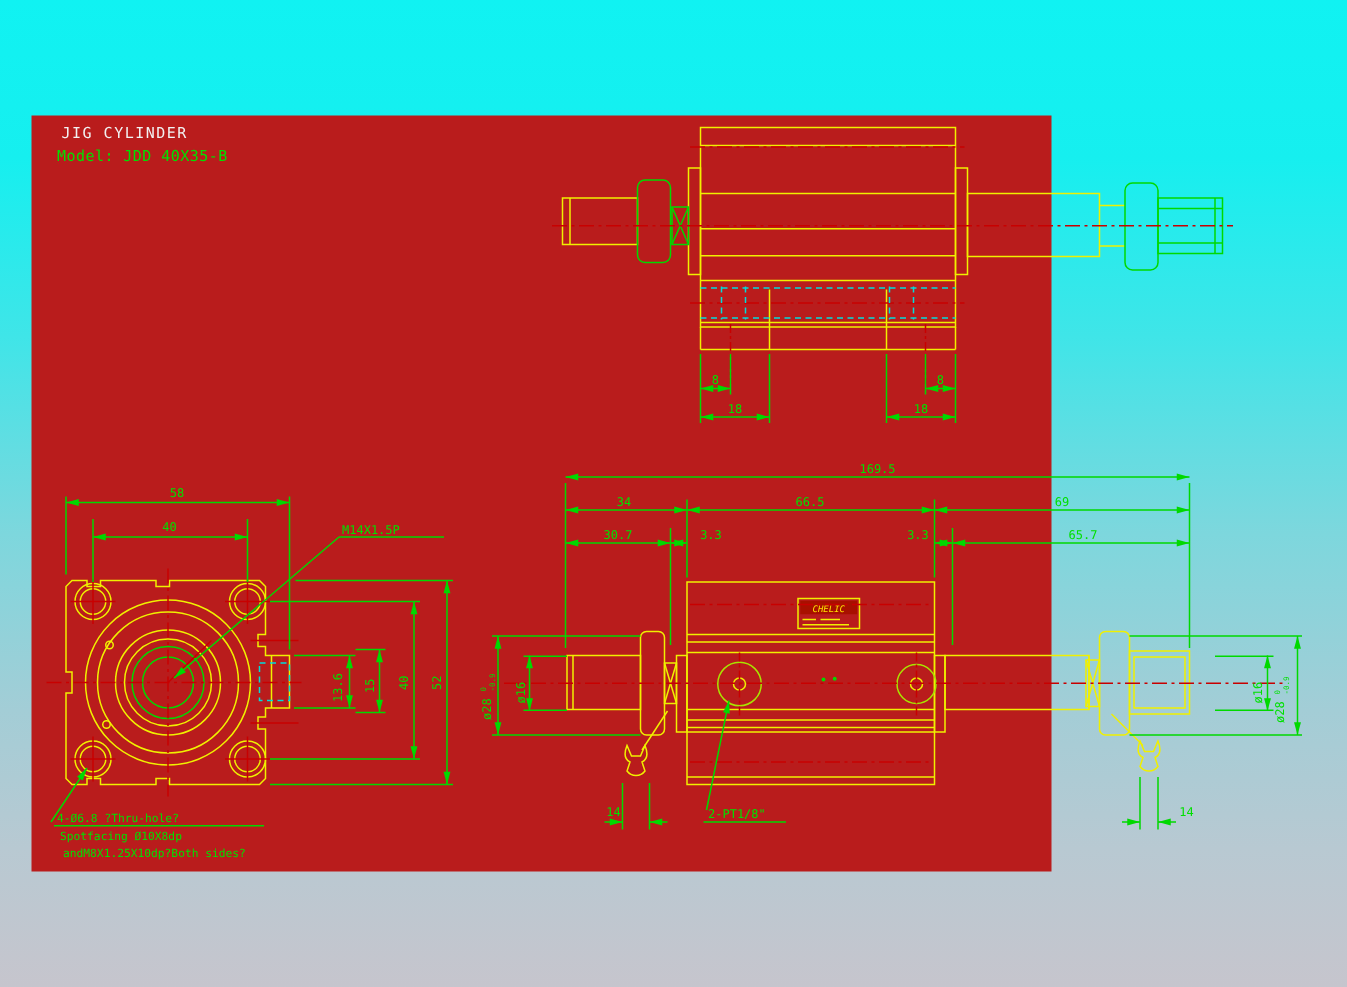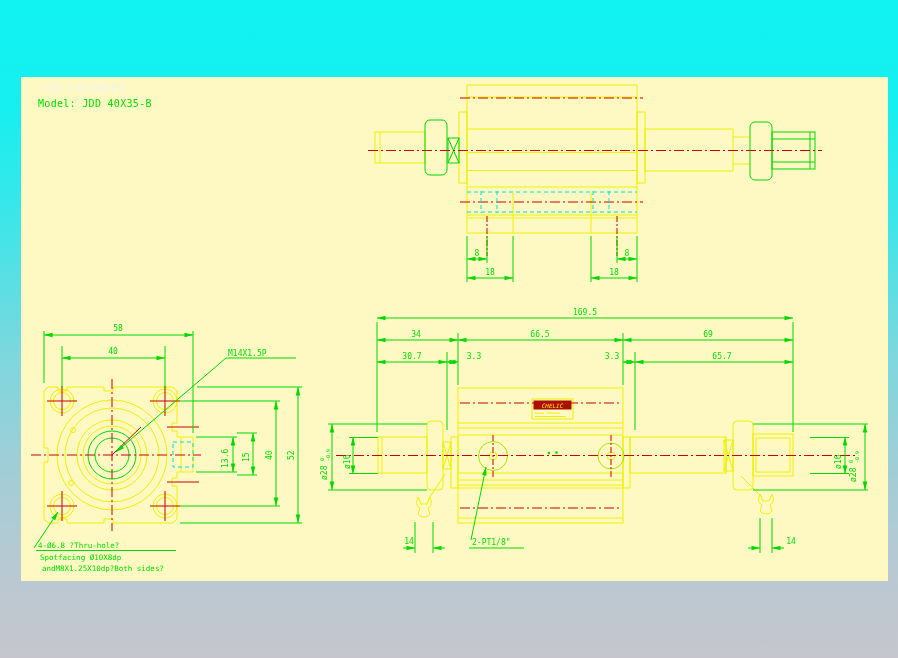--- a/index.html
+++ b/index.html
@@ -1,21 +1,21 @@
 <!DOCTYPE html>
 <html><head>
 <meta charset="utf-8">
 <style>
   html,body{margin:0;padding:0}
   body{
     width:898px;height:658px;overflow:hidden;position:relative;
     background:linear-gradient(180deg,#10f2f2 0%,#16efef 16%,#3fe5e8 34%,#7dd7dd 54%,#a3cdd6 72%,#b8c9d2 86%,#c6c5cd 100%);
     font-family:"DejaVu Sans Mono",monospace;
   }
-  .canvas{position:absolute;left:21px;top:77px;width:867px;height:504px;background:#fef9c3}
+  .canvas{position:absolute;left:21px;top:77px;width:680px;height:504px;background:#b91c1c}
   svg{display:block}
   svg text{font-family:"DejaVu Sans Mono",monospace}
   .y{stroke:#f0f000;fill:none;stroke-width:1}
   .g{stroke:#00d900;fill:none;stroke-width:1}
   .r{stroke:#c80000;fill:none;stroke-width:1}
   .c{stroke:#00dcdc;fill:none;stroke-width:1}
   .rdash{stroke-dasharray:10,3,2,3}
   .rdash2{stroke-dasharray:6,2,2,2}
   .cdash{stroke-dasharray:4,3}
   .dimtxt{fill:#00e000;font-size:8px;stroke:none}

